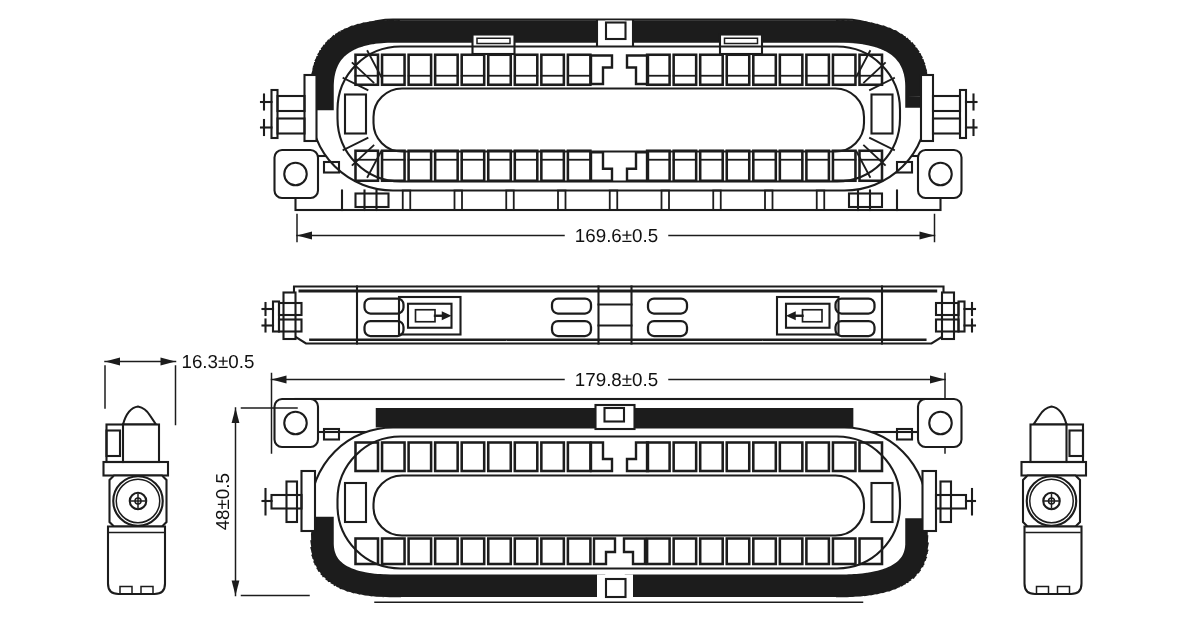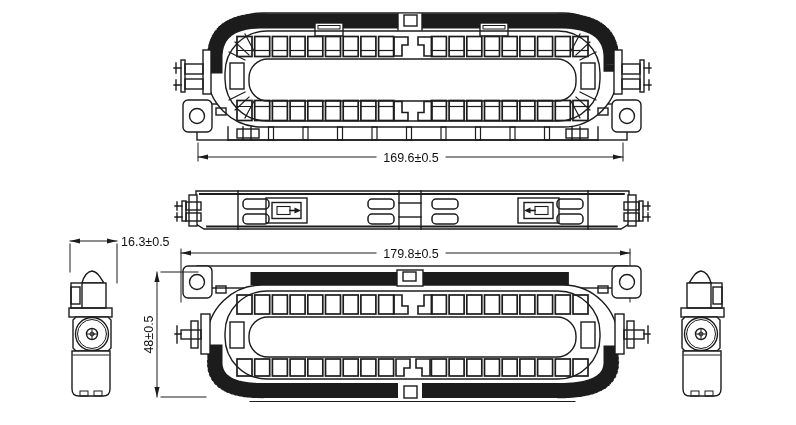--- a/index.html
+++ b/index.html
@@ -1,17 +1,17 @@
 <!DOCTYPE html>
 <html><head>
 <meta charset="utf-8">
 <style>
   html,body{margin:0;padding:0;background:#fff;}
   .stage{position:relative;width:796px;height:425px;background:#fff;overflow:hidden;
-         font-family:"Liberation Sans", sans-serif;border-radius:14px;}
+         font-family:"Liberation Sans", sans-serif;}
   svg{display:block;}
   text{font-family:"Liberation Sans", sans-serif;font-size:12.5px;fill:#111;}
   .vtext{font-size:12.5px;}
 </style>
 </head>
 <body>
 
 <div class="stage">
 <svg width="796" height="425" viewBox="0 0 796 425">
   <g stroke="#1c1c1c" fill="none" stroke-width="1.4" stroke-linecap="square">

